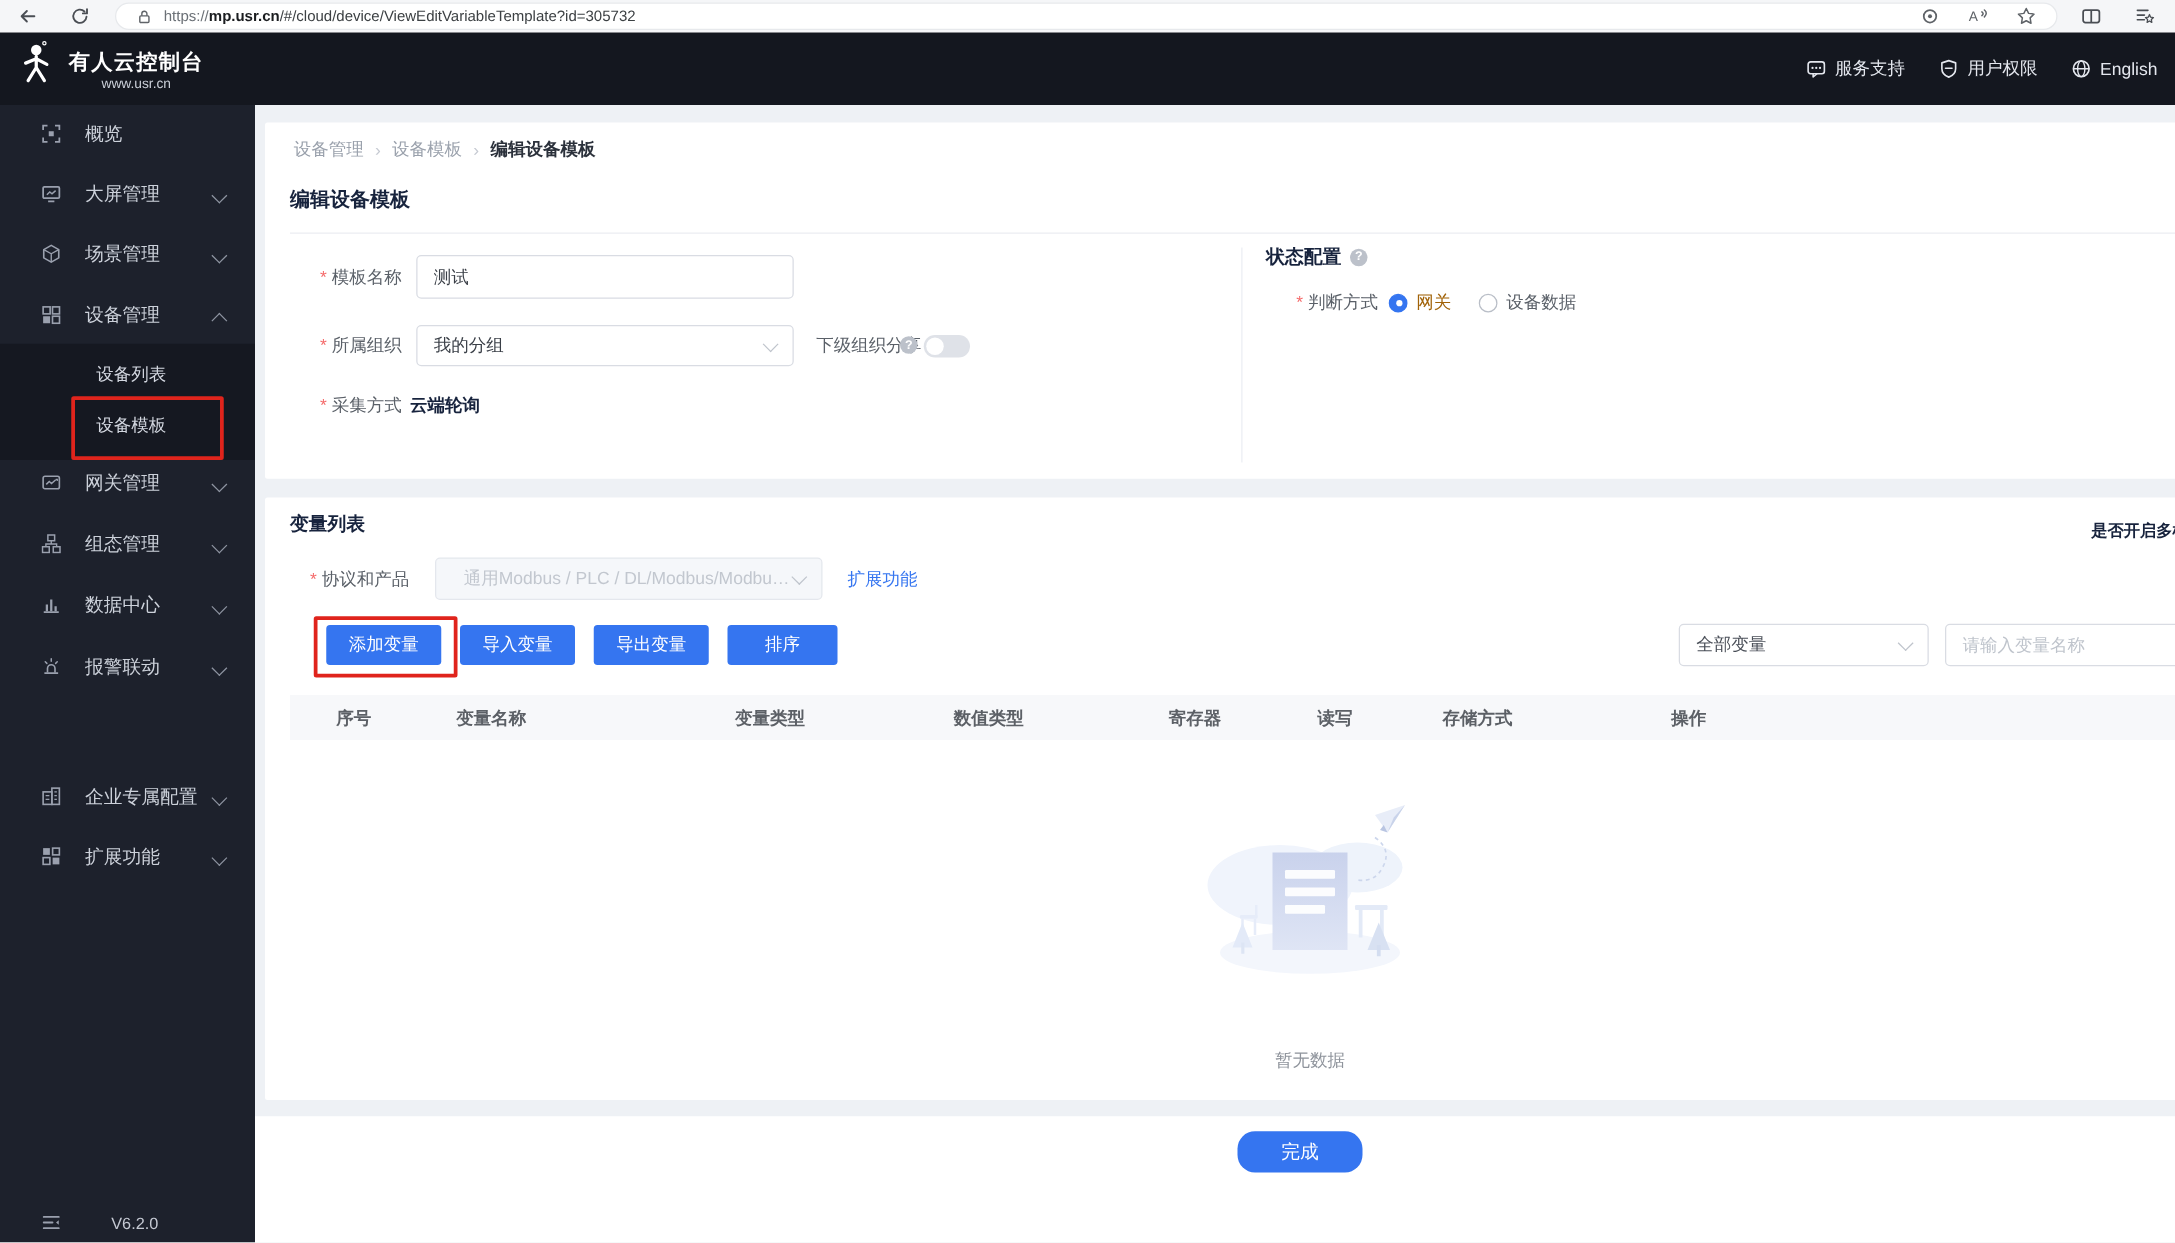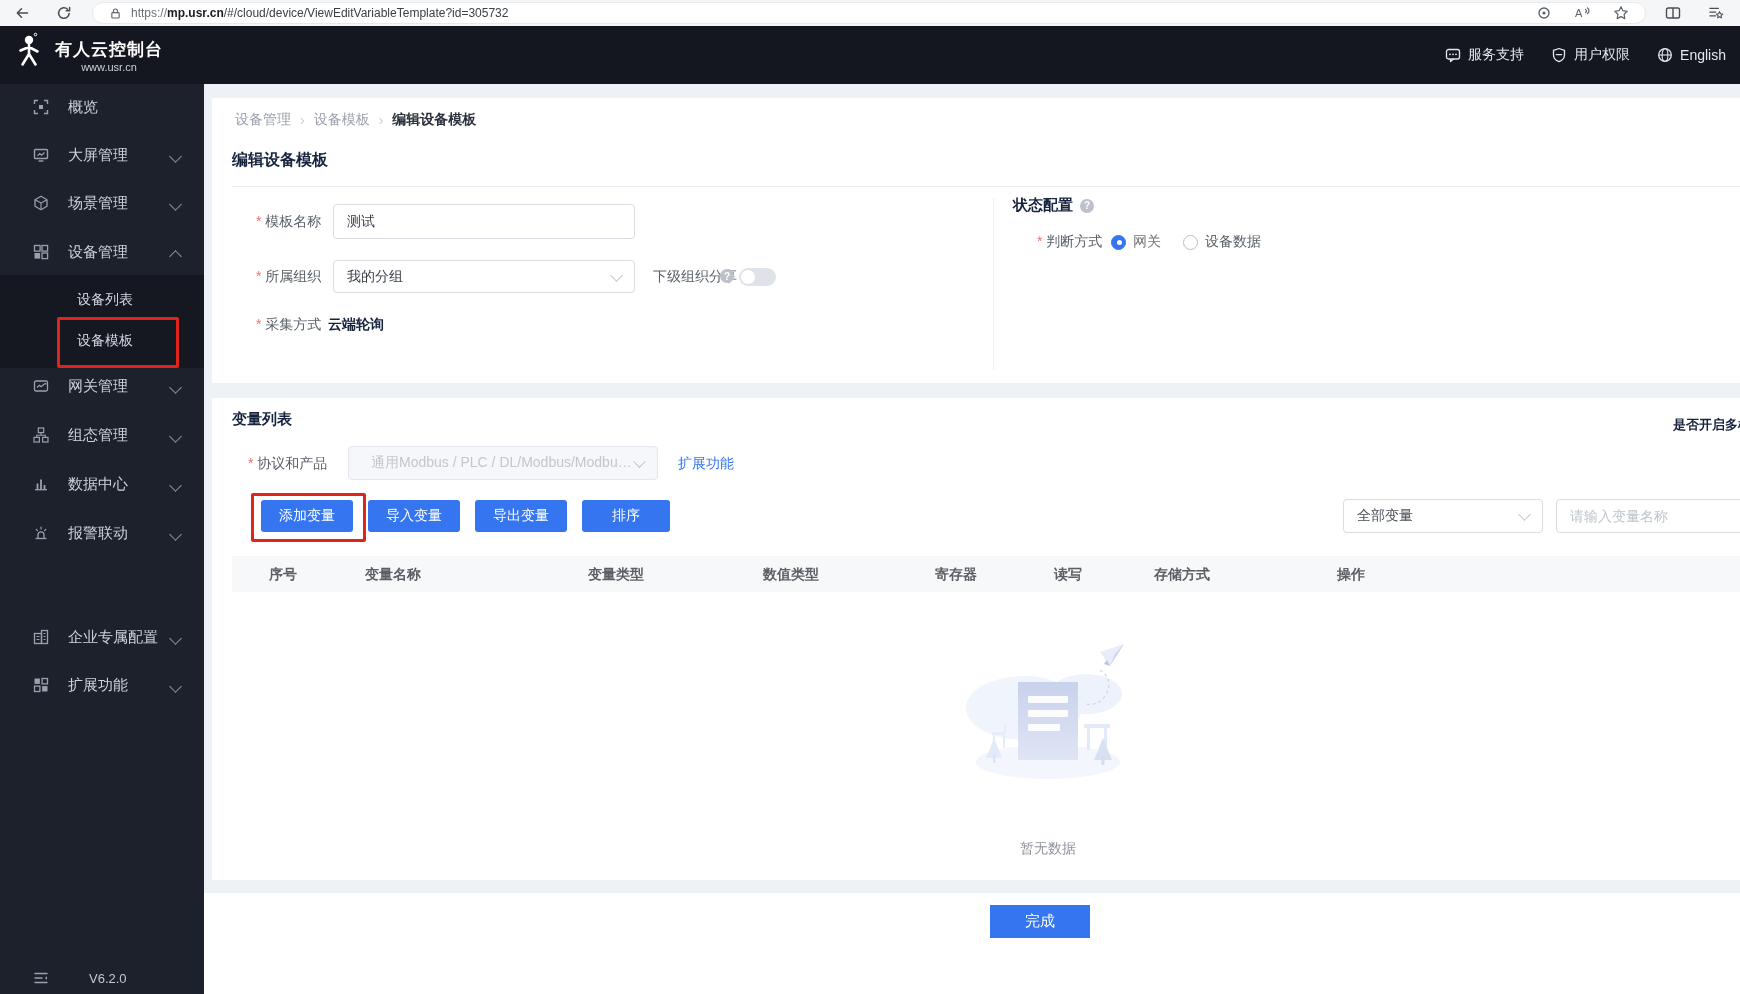--- a/index.html
+++ b/index.html
@@ -71,40 +71,40 @@
   .qicon{width:14px;height:14px;border-radius:50%;background:#bcc1ca;color:#fff;font-size:10px;font-weight:bold;
          display:inline-flex;align-items:center;justify-content:center;}
   .toggle{position:absolute;width:37px;height:18px;border-radius:9px;background:#dfe2e8;cursor:pointer;}
   .toggle .knob{position:absolute;left:2px;top:2px;width:14px;height:14px;border-radius:50%;background:#fff;}
   .vdiv{position:absolute;left:781px;top:100px;width:1px;height:172px;background:#eceef3;}
 
   .radio{display:inline-flex;align-items:center;gap:7px;cursor:pointer;font-size:14px;color:#5a6068;}
   .rdot{width:15px;height:15px;border-radius:50%;box-sizing:border-box;border:1px solid #b9bec7;background:#fff;position:relative;}
   .radio.sel .rdot{background:#3575f0;border-color:#3575f0;}
   .radio.sel .rdot::after{content:"";position:absolute;left:4.5px;top:4.5px;width:5px;height:5px;border-radius:50%;background:#fff;}
-  .radio.sel{color:#737373;}
+  .radio.sel{color:#a16207;}
 
   .btn{height:32px;background:#3575f0;color:#fff;font-size:14px;border:none;border-radius:3px;
        display:flex;align-items:center;justify-content:center;cursor:pointer;font-family:inherit;}
   .link{color:#3575f0;font-size:14px;cursor:pointer;}
   .searchin{position:absolute;box-sizing:border-box;border:1px solid #d9dce3;border-radius:4px;
        font-size:14px;color:#3a3f47;padding:0 13px;outline:none;font-family:inherit;}
   .searchin::placeholder{color:#bfc4cc;}
 
   .thead{position:absolute;left:20px;top:158px;width:1632px;height:36px;background:#f7f8fa;display:flex;}
   .th{line-height:36px;font-size:14px;font-weight:bold;color:#5c6066;box-sizing:border-box;white-space:nowrap;}
   .c1{width:133px;padding-left:37px;} .c2{width:223px;} .c3{width:175px;} .c4{width:172px;}
   .c5{width:119px;} .c6{width:100px;} .c7{width:183px;} .c8{flex:1;}
 
   .empty-wrap{position:absolute;left:0;top:238px;width:1672px;display:flex;flex-direction:column;align-items:center;}
   .empty-text{margin-top:54px;font-size:14px;color:#8f949c;}
 
   .multi-label{position:absolute;left:1461px;top:18px;font-size:13px;font-weight:bold;color:#17233d;white-space:nowrap;}
 
-  .done-btn{position:absolute;left:786px;top:12px;width:100px;height:33px;border-radius:0;font-size:15px;}
+  .done-btn{position:absolute;left:786px;top:12px;width:100px;height:33px;border-radius:14px;font-size:15px;}
 </style>
 </head>
 <body>
 
 <div class="browser">
   <svg class="b-ic" style="left:14px" viewBox="0 0 16 16">
     <path d="M13.5 8H3.5 M7.5 3.8L3.3 8l4.2 4.2" stroke="#4a4e54" stroke-width="1.5" fill="none" stroke-linecap="round" stroke-linejoin="round"></path>
   </svg>
   <svg class="b-ic" style="left:56px" viewBox="0 0 16 16">
     <path d="M13.2 8.4a5.3 5.3 0 1 1-1.6-4.2" stroke="#4a4e54" stroke-width="1.5" fill="none" stroke-linecap="round"></path>

